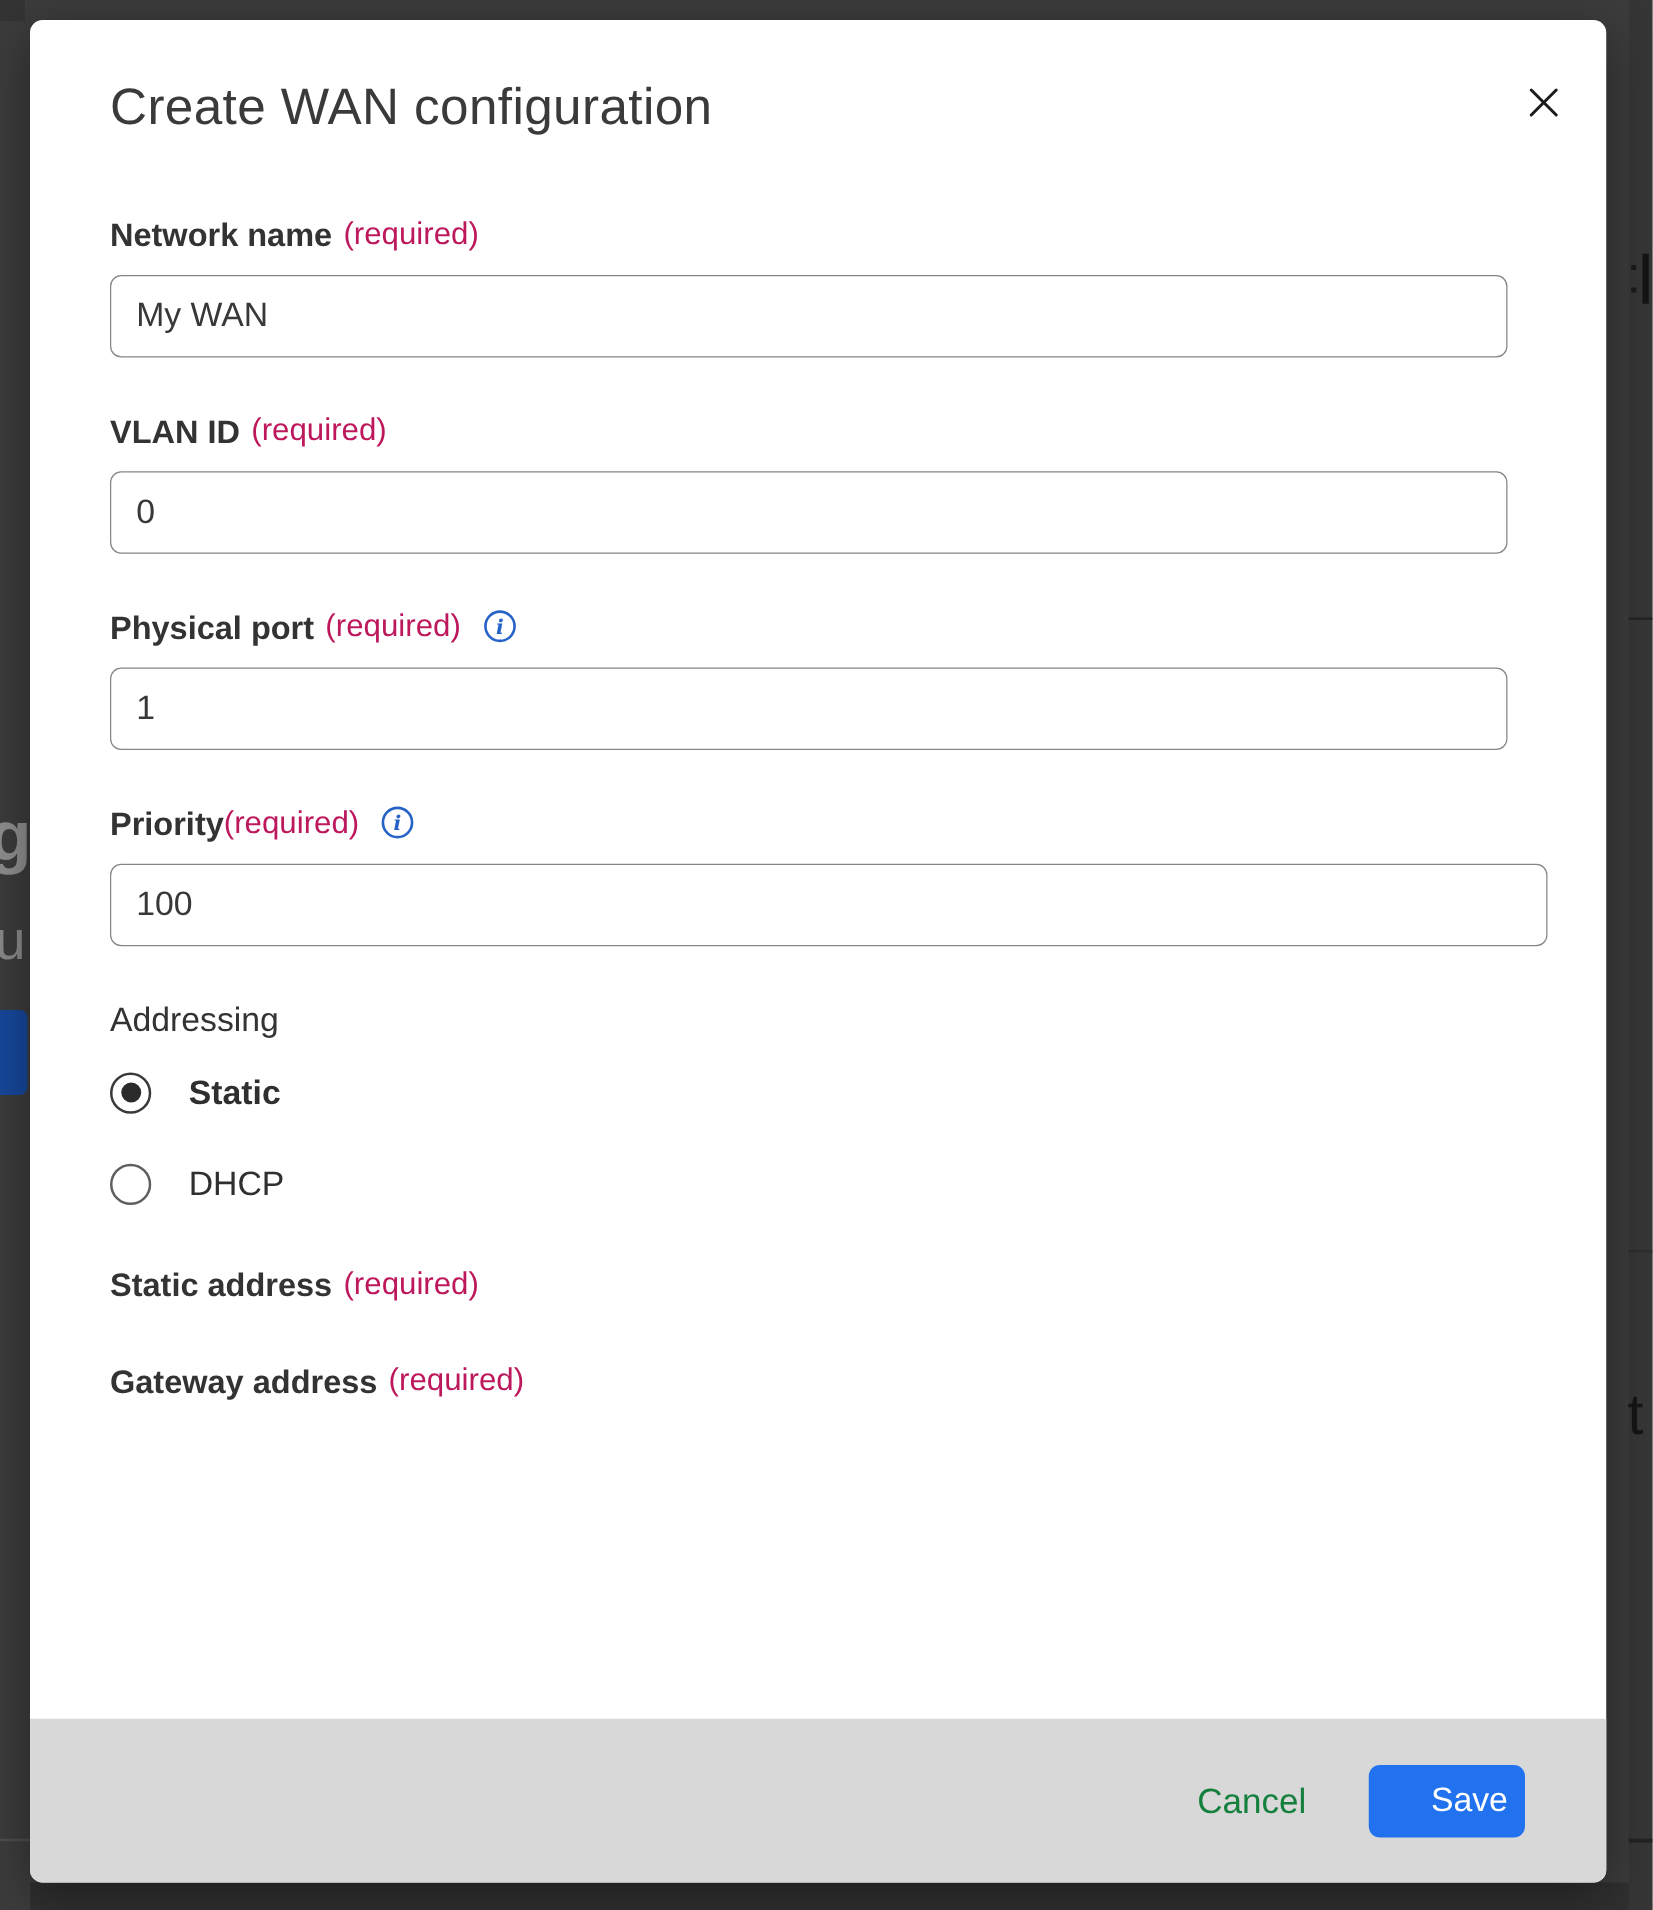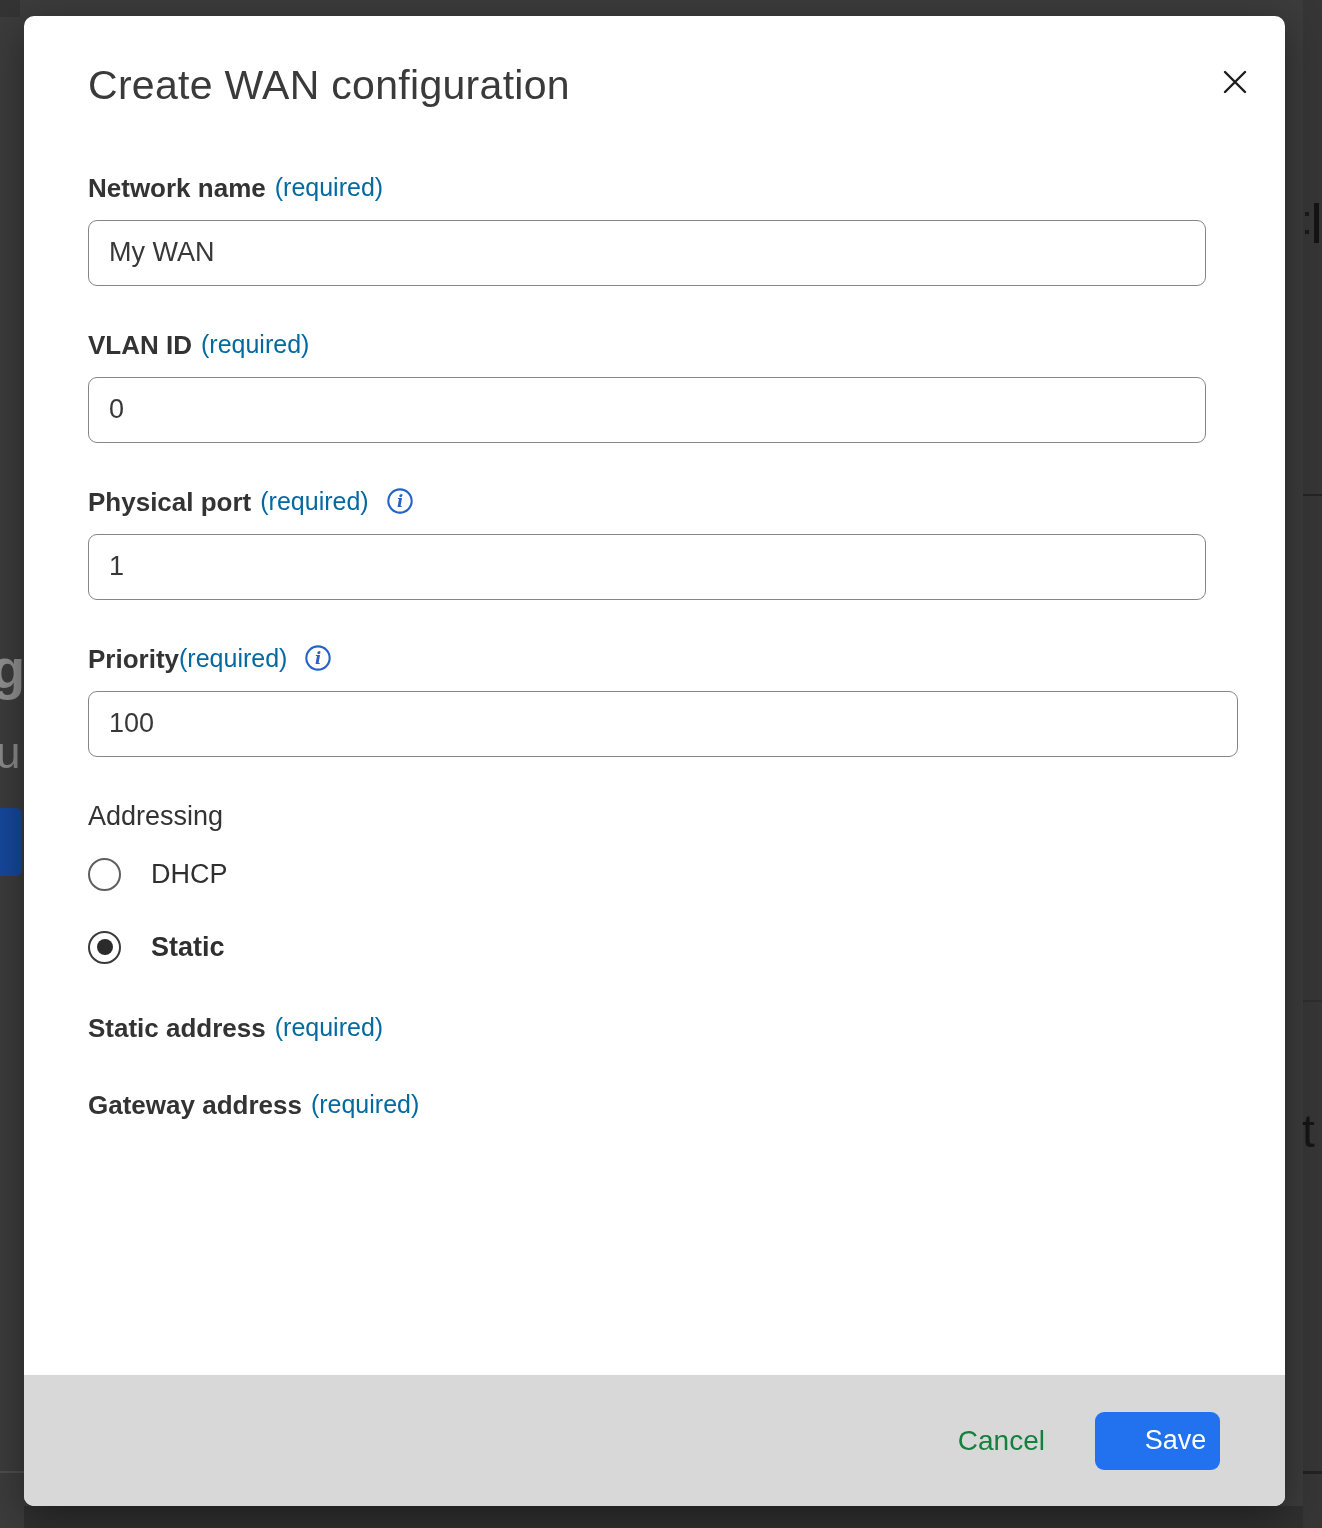--- a/index.html
+++ b/index.html
@@ -45,21 +45,21 @@
   .dialog-title {
     padding-top:46px;
     font-size:41px; font-weight:400; color:#3a3a3a;
     letter-spacing:.3px;
   }
 
   .field { margin-top:44px; }
   .field.first { margin-top:64px; }
   .field-labelrow { display:flex; align-items:flex-start; height:33px; }
   .lbl { font-size:26px; font-weight:700; color:#333333; }
-  .req { font-size:25px; font-weight:400; color:#0369a1; margin-left:9px; }
+  .req { font-size:25px; font-weight:400; color:#be185d; margin-left:9px; }
   .req.nospace { margin-left:0; }
   .info-icon { margin-left:17px; display:inline-flex; cursor:pointer; }
 
   .textbox {
     margin-top:14px;
     width:1118px; height:66px;
     border:1.5px solid #868686; border-radius:9px;
     font-size:27px; color:#383838;
     line-height:63px; padding:0 20px;
     background:#fff;
@@ -193,30 +193,30 @@
             <circle cx="12" cy="12" r="10" fill="none" stroke="#2563c7" stroke-width="1.8"></circle>
             <text x="12" y="17" text-anchor="middle" font-size="14" font-family="'DejaVu Serif',serif" font-style="italic" font-weight="bold" fill="#2563c7">i</text>
           </svg>
         </span>
       </div>
       <div class="textbox wide">100</div>
     </div>
 
     <div>
       <div class="addr-heading">Addressing</div>
-      <div class="radio-row">
-        <span class="radio-circle"></span>
-        <span class="radio-label">DHCP</span>
-      </div>
       <div class="radio-row selected">
         <span class="radio-circle">
             <span class="dot"></span>
           </span>
         <span class="radio-label">Static</span>
       </div>
+      <div class="radio-row">
+        <span class="radio-circle"></span>
+        <span class="radio-label">DHCP</span>
+      </div>
     </div>
 
     <div class="field" style="margin-top:49px;">
       <div class="field-labelrow">
         <span class="lbl">Static address</span>
         <span class="req">(required)</span>
       </div>
     </div>
 
     <div class="field">

